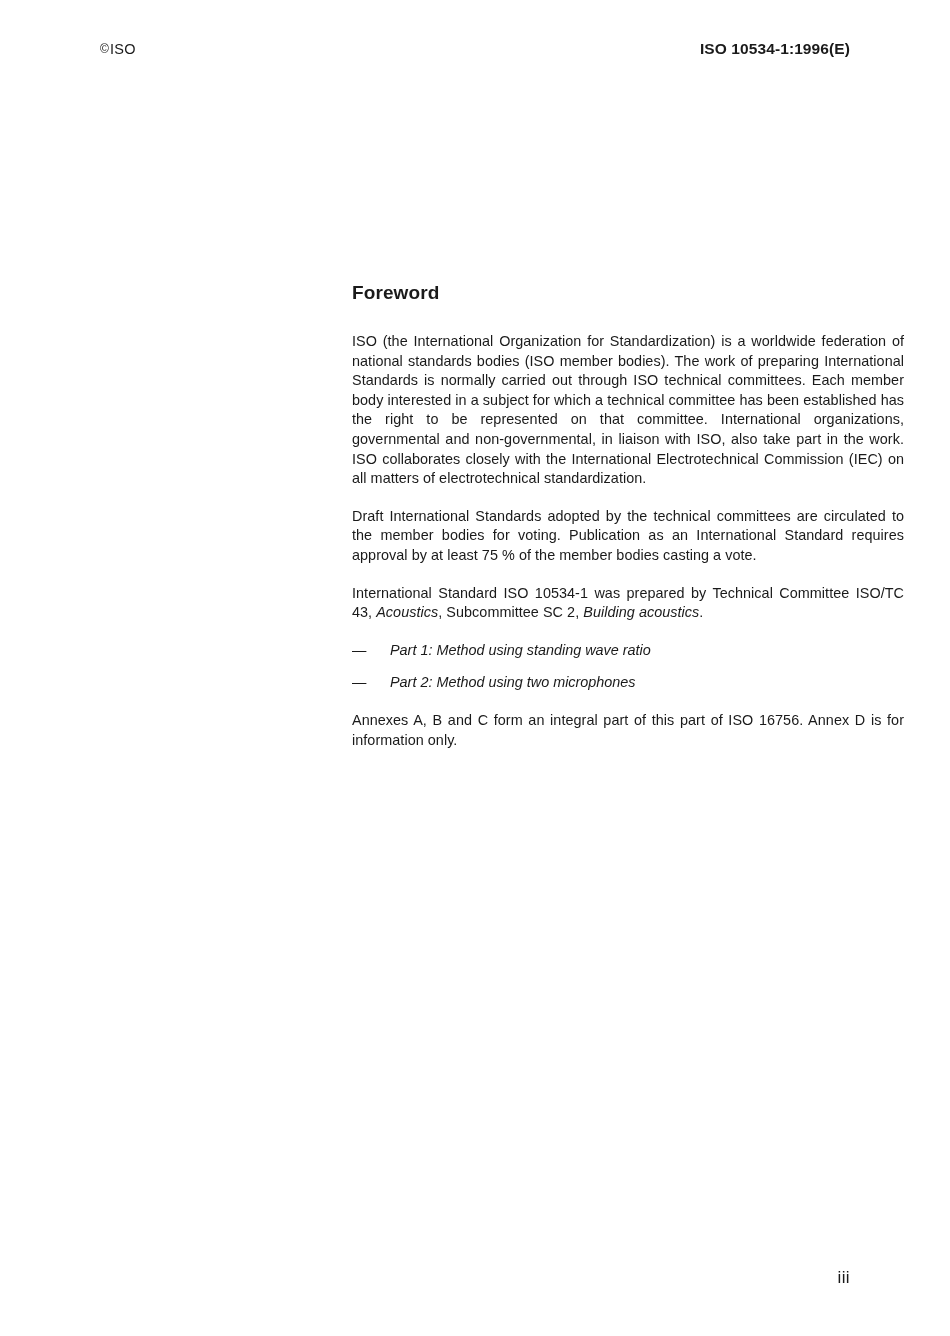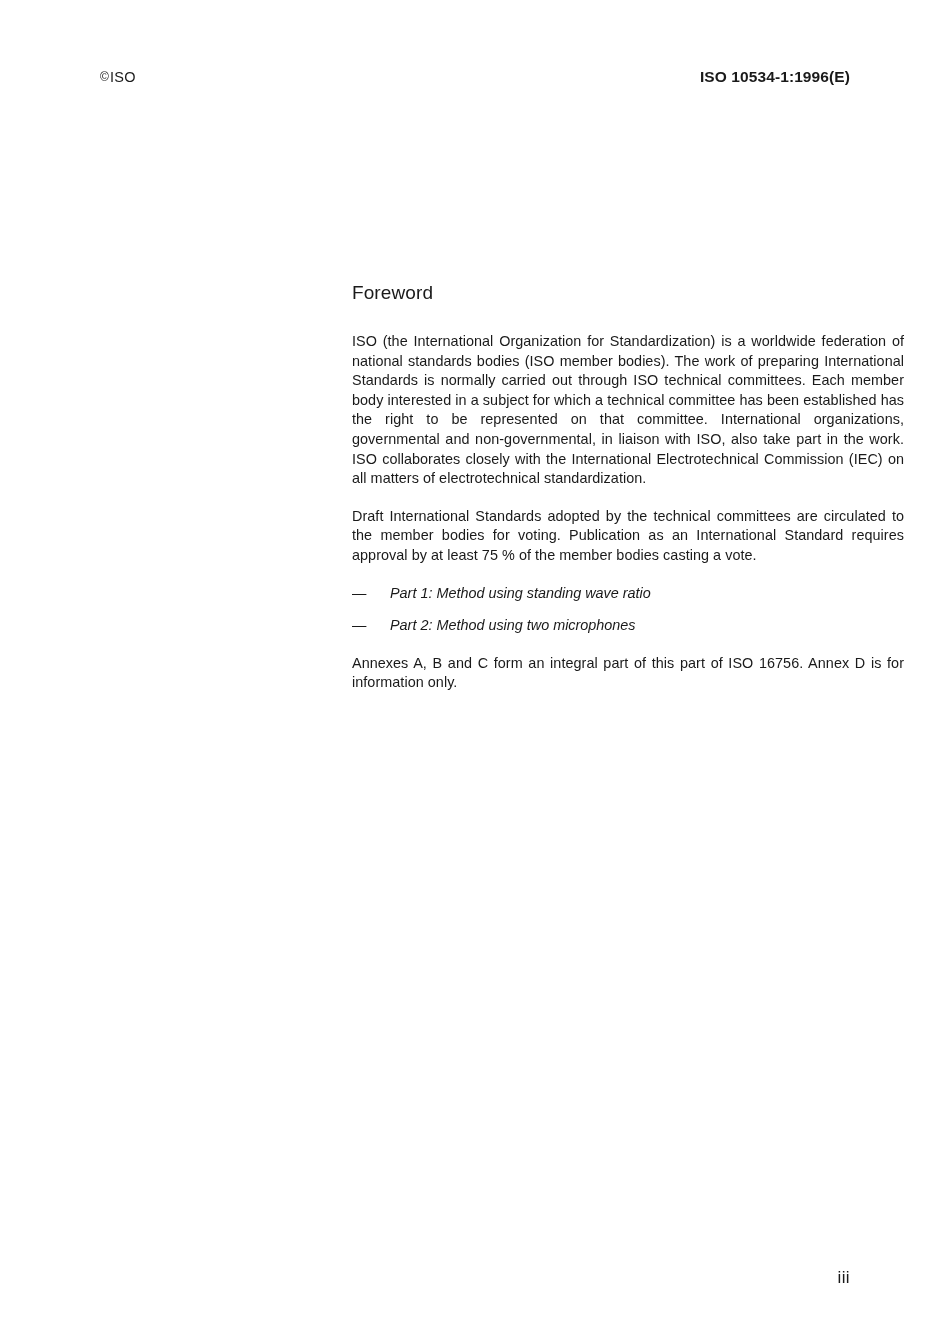--- a/index.html
+++ b/index.html
@@ -16,21 +16,21 @@
     overflow: hidden;
   }
   .page {
     position: absolute;
     inset: 0;
   }
 
   
   .header {
     position: absolute;
-    top: 68px;
+    top: 40px;
     left: 100px;
     right: 100px;
     display: flex;
     justify-content: space-between;
     align-items: baseline;
   }
   .header-left {
     font-size: 14.5px;
     letter-spacing: 0.2px;
     color: #1a1a1a;
@@ -48,21 +48,21 @@
 
   
   .content {
     position: absolute;
     top: 282px;
     left: 352px;
     width: 552px;
   }
   h1.section-title {
     font-size: 19px;
-    font-weight: normal;
+    font-weight: bold;
     margin: 0 0 28px 0;
     letter-spacing: 0.1px;
   }
   p.para {
     font-size: 14.4px;
     line-height: 19.6px;
     text-align: justify;
     margin: 14px 0 18px 0;
     letter-spacing: 0.05px;
   }
@@ -111,20 +111,21 @@
   </div>
 
   <div class="content">
 
     <h1 class="section-title">Foreword</h1>
 
     <p class="para">ISO (the International Organization for Standardization) is a worldwide federation of national standards bodies (ISO member bodies). The work of preparing International Standards is normally carried out through ISO technical committees. Each member body interested in a subject for which a technical committee has been established has the right to be represented on that committee. International organizations, governmental and non-governmental, in liaison with ISO, also take part in the work. ISO collaborates closely with the International Electrotechnical Commission (IEC) on all matters of electrotechnical standardization.</p>
 
     <p class="para">Draft International Standards adopted by the technical committees are circulated to the member bodies for voting. Publication as an International Standard requires approval by at least 75 % of the member bodies casting a vote.</p>
 
+    <p class="para"><span>International Standard ISO 10534-1 was prepared by Technical Committee ISO/TC 43, </span><span class="it">Acoustics</span><span>, Subcommittee SC 2, </span><span class="it">Building acoustics</span><span>.</span></p>
 
 
     <ul class="parts">
       <li><span class="dash">—</span><span>Part 1: Method using standing wave ratio</span></li>
       <li><span class="dash">—</span><span>Part 2: Method using two microphones</span></li>
     </ul>
 
     <p class="para">Annexes A, B and C form an integral part of this part of ISO 16756. Annex D is for information only.</p>
 
   </div>

